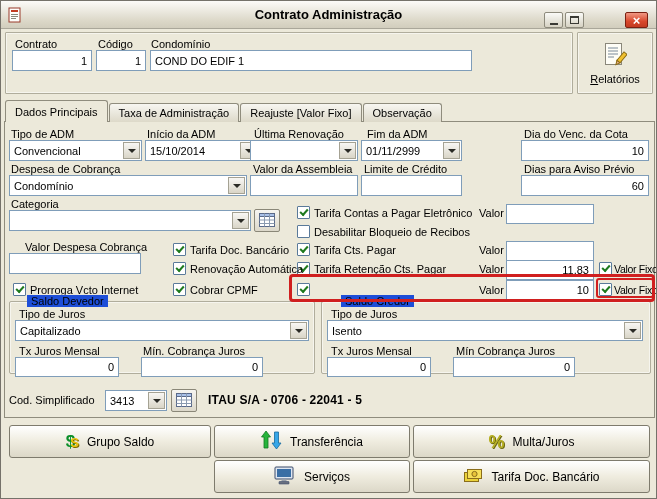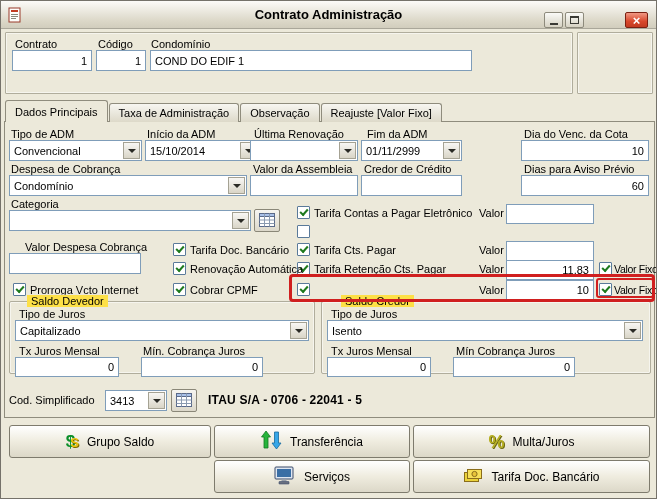--- a/index.html
+++ b/index.html
@@ -21,21 +21,21 @@
 .combo .fv{overflow:hidden;white-space:nowrap}
 .combo-btn{position:absolute;top:1px;right:1px;bottom:1px;width:17px;background:linear-gradient(#f8f7f4,#d9d5c7);border:1px solid #a5a293;display:flex;align-items:center;justify-content:center}
 .arr{width:0;height:0;border-left:4px solid transparent;border-right:4px solid transparent;border-top:4px solid #2a2a25}
 .cb{position:absolute;width:13px;height:13px;background:#fff;border:1px solid #5a7a9a;border-radius:1px}
 .cb[data-checked="true"]::before{content:"";position:absolute;left:2px;top:2px;width:6px;height:3px;border-left:2px solid #1e7a1e;border-bottom:2px solid #1e7a1e;transform:rotate(-48deg)}
 .tabs{position:absolute;left:4px;top:99px;height:22px;display:flex;align-items:flex-end;z-index:5}
 .tab{height:19px;padding:3px 9px 0;background:linear-gradient(#f7f6f1,#ddd9c9);border:1px solid #8f8c7d;border-bottom:none;border-radius:3px 3px 0 0;margin-right:1px;white-space:nowrap}
 .tab.active{height:22px;padding-top:5px;background:#ece9da;position:relative;z-index:6}
 .panel{position:absolute;left:3px;top:120px;width:651px;height:297px;border:1px solid #8f8c7d;background:#ece9da}
 .group{position:absolute;border:1px solid #b0ad9c;border-radius:2px;box-shadow:inset 0 0 0 1px rgba(255,255,255,.55)}
-.group-title{position:absolute;background:#fde047;padding:0 4px;z-index:3;line-height:12px}
+.group-title{position:absolute;background:#1d4ed8;padding:0 4px;z-index:3;line-height:12px}
 .grid-btn{position:absolute;background:linear-gradient(#f6f5f1,#dcd8ca);border:1px solid #8a8778;border-radius:2px;display:flex;align-items:center;justify-content:center}
 .redbox{position:absolute;border:3px solid #d01f1f;border-radius:4px;pointer-events:none;z-index:8}
 .redbox.inner{border-width:2px;border-radius:3px}
 .banco{position:absolute;font-weight:bold;font-size:12px;letter-spacing:.2px}
 .big-btn{position:absolute;display:flex;align-items:center;justify-content:center;gap:8px;background:linear-gradient(#ffffff,#efecdf 50%,#dcd8c8);border:1px solid #7e7b6d;border-radius:3px;font-size:12px;cursor:default}
 .rel-btn{position:absolute;left:578px;top:34px;width:72px;height:57px;display:flex;flex-direction:column;align-items:center;justify-content:center;gap:2px;cursor:default}
 .rel-label{display:block;font-size:11px}
 .rel-label::first-letter{text-decoration:underline}
 .ico-gs{position:relative;font-style:normal;line-height:1}
 .ico-gs .d{color:#0a8f2a;font-size:17px;font-weight:bold}
@@ -69,26 +69,42 @@
 
   <div class="etched" style="left:4px;top:31px;width:568px;height:62px"></div>
   <span class="lbl" style="left:14px;top:37px">Contrato</span>
   <span class="lbl" style="left:97px;top:37px">Código</span>
   <span class="lbl" style="left:150px;top:37px">Condomínio</span>
   <div class="field num" style="left:11px;top:49px;width:80px;height:21px">1</div>
   <div class="field num" style="left:95px;top:49px;width:50px;height:21px">1</div>
   <div class="field" style="left:149px;top:49px;width:322px;height:21px">COND DO EDIF 1</div>
 
   <div class="etched" style="left:576px;top:31px;width:76px;height:62px"></div>
+  <div class="rel-btn">
+    <span>
+      <svg width="24" height="27" viewBox="0 0 24 27">
+          <rect x="2.5" y="1.5" width="16" height="21" fill="#fefdf6" stroke="#8a877a"></rect>
+          <line x1="5" y1="6" x2="15" y2="6" stroke="#7a8a9a"></line>
+          <line x1="5" y1="9" x2="15" y2="9" stroke="#7a8a9a"></line>
+          <line x1="5" y1="12" x2="15" y2="12" stroke="#7a8a9a"></line>
+          <line x1="5" y1="15" x2="11" y2="15" stroke="#7a8a9a"></line>
+          <g transform="rotate(40 17 17)">
+            <rect x="15.5" y="9" width="4" height="11" fill="#f0c030" stroke="#8a6a10"></rect>
+            <polygon points="15.5,20 19.5,20 17.5,24" fill="#e8b090" stroke="#8a6a10"></polygon>
+          </g>
+        </svg>
+    </span>
+    <span class="rel-label">Relatórios</span>
+  </div>
 
   <div class="tabs">
     <div class="tab active">Dados Principais</div>
     <div class="tab">Taxa de Administração</div>
+    <div class="tab">Reajuste [Valor Fixo]</div>
     <div class="tab">Observação</div>
-    <div class="tab">Reajuste [Valor Fixo]</div>
   </div>
   <div class="panel"></div>
 
   <span class="lbl" style="left:10px;top:127px">Tipo de ADM</span>
   <span class="lbl" style="left:146px;top:127px">Início da ADM</span>
   <span class="lbl" style="left:253px;top:127px">Última Renovação</span>
   <span class="lbl" style="left:366px;top:127px">Fim da ADM</span>
   <span class="lbl" style="left:523px;top:127px">Dia do Venc. da Cota</span>
 
   <div class="field combo" style="left:8px;top:139px;width:133px;height:21px">
@@ -112,21 +128,21 @@
   <div class="field combo" style="left:360px;top:139px;width:101px;height:21px">
     <span class="fv">01/11/2999</span>
     <span class="combo-btn">
         <i class="arr"></i>
       </span>
   </div>
   <div class="field num" style="left:520px;top:139px;width:128px;height:21px">10</div>
 
   <span class="lbl" style="left:10px;top:162px">Despesa de Cobrança</span>
   <span class="lbl" style="left:252px;top:162px">Valor da Assembleia</span>
-  <span class="lbl" style="left:363px;top:162px">Credor de Crédito</span>
+  <span class="lbl" style="left:363px;top:162px">Limite de Crédito</span>
   <span class="lbl" style="left:523px;top:162px">Dias para Aviso Prévio</span>
 
   <div class="field combo" style="left:8px;top:174px;width:238px;height:21px">
     <span class="fv">Condomínio</span>
     <span class="combo-btn">
         <i class="arr"></i>
       </span>
   </div>
   <div class="field num" style="left:249px;top:174px;width:108px;height:21px"></div>
   <div class="field num" style="left:360px;top:174px;width:101px;height:21px"></div>
@@ -149,20 +165,21 @@
           <line x1="0.5" y1="10.5" x2="15.5" y2="10.5" stroke="#8a9ab0"></line>
         </svg></span>
   </div>
 
   <span class="cb" style="left:296px;top:205px" data-checked="true"></span>
   <span class="lbl" style="left:313px;top:206px">Tarifa Contas a Pagar Eletrônico</span>
   <span class="lbl" style="left:478px;top:206px">Valor</span>
   <div class="field num" style="left:505px;top:203px;width:88px;height:20px"></div>
 
   <span class="cb" style="left:296px;top:224px" data-checked="false"></span>
+  <span class="lbl" style="left:313px;top:225px">Desabilitar Bloqueio de Recibos</span>
 
   <span class="cb" style="left:296px;top:242px" data-checked="true"></span>
   <span class="lbl" style="left:313px;top:243px">Tarifa Cts. Pagar</span>
   <span class="lbl" style="left:478px;top:243px">Valor</span>
   <div class="field num" style="left:505px;top:240px;width:88px;height:20px"></div>
 
   <span class="cb" style="left:296px;top:261px" data-checked="true"></span>
   <span class="lbl" style="left:313px;top:262px">Tarifa Retenção Cts. Pagar</span>
   <span class="lbl" style="left:478px;top:262px">Valor</span>
   <div class="field num" style="left:505px;top:259px;width:88px;height:20px">11,83</div>

